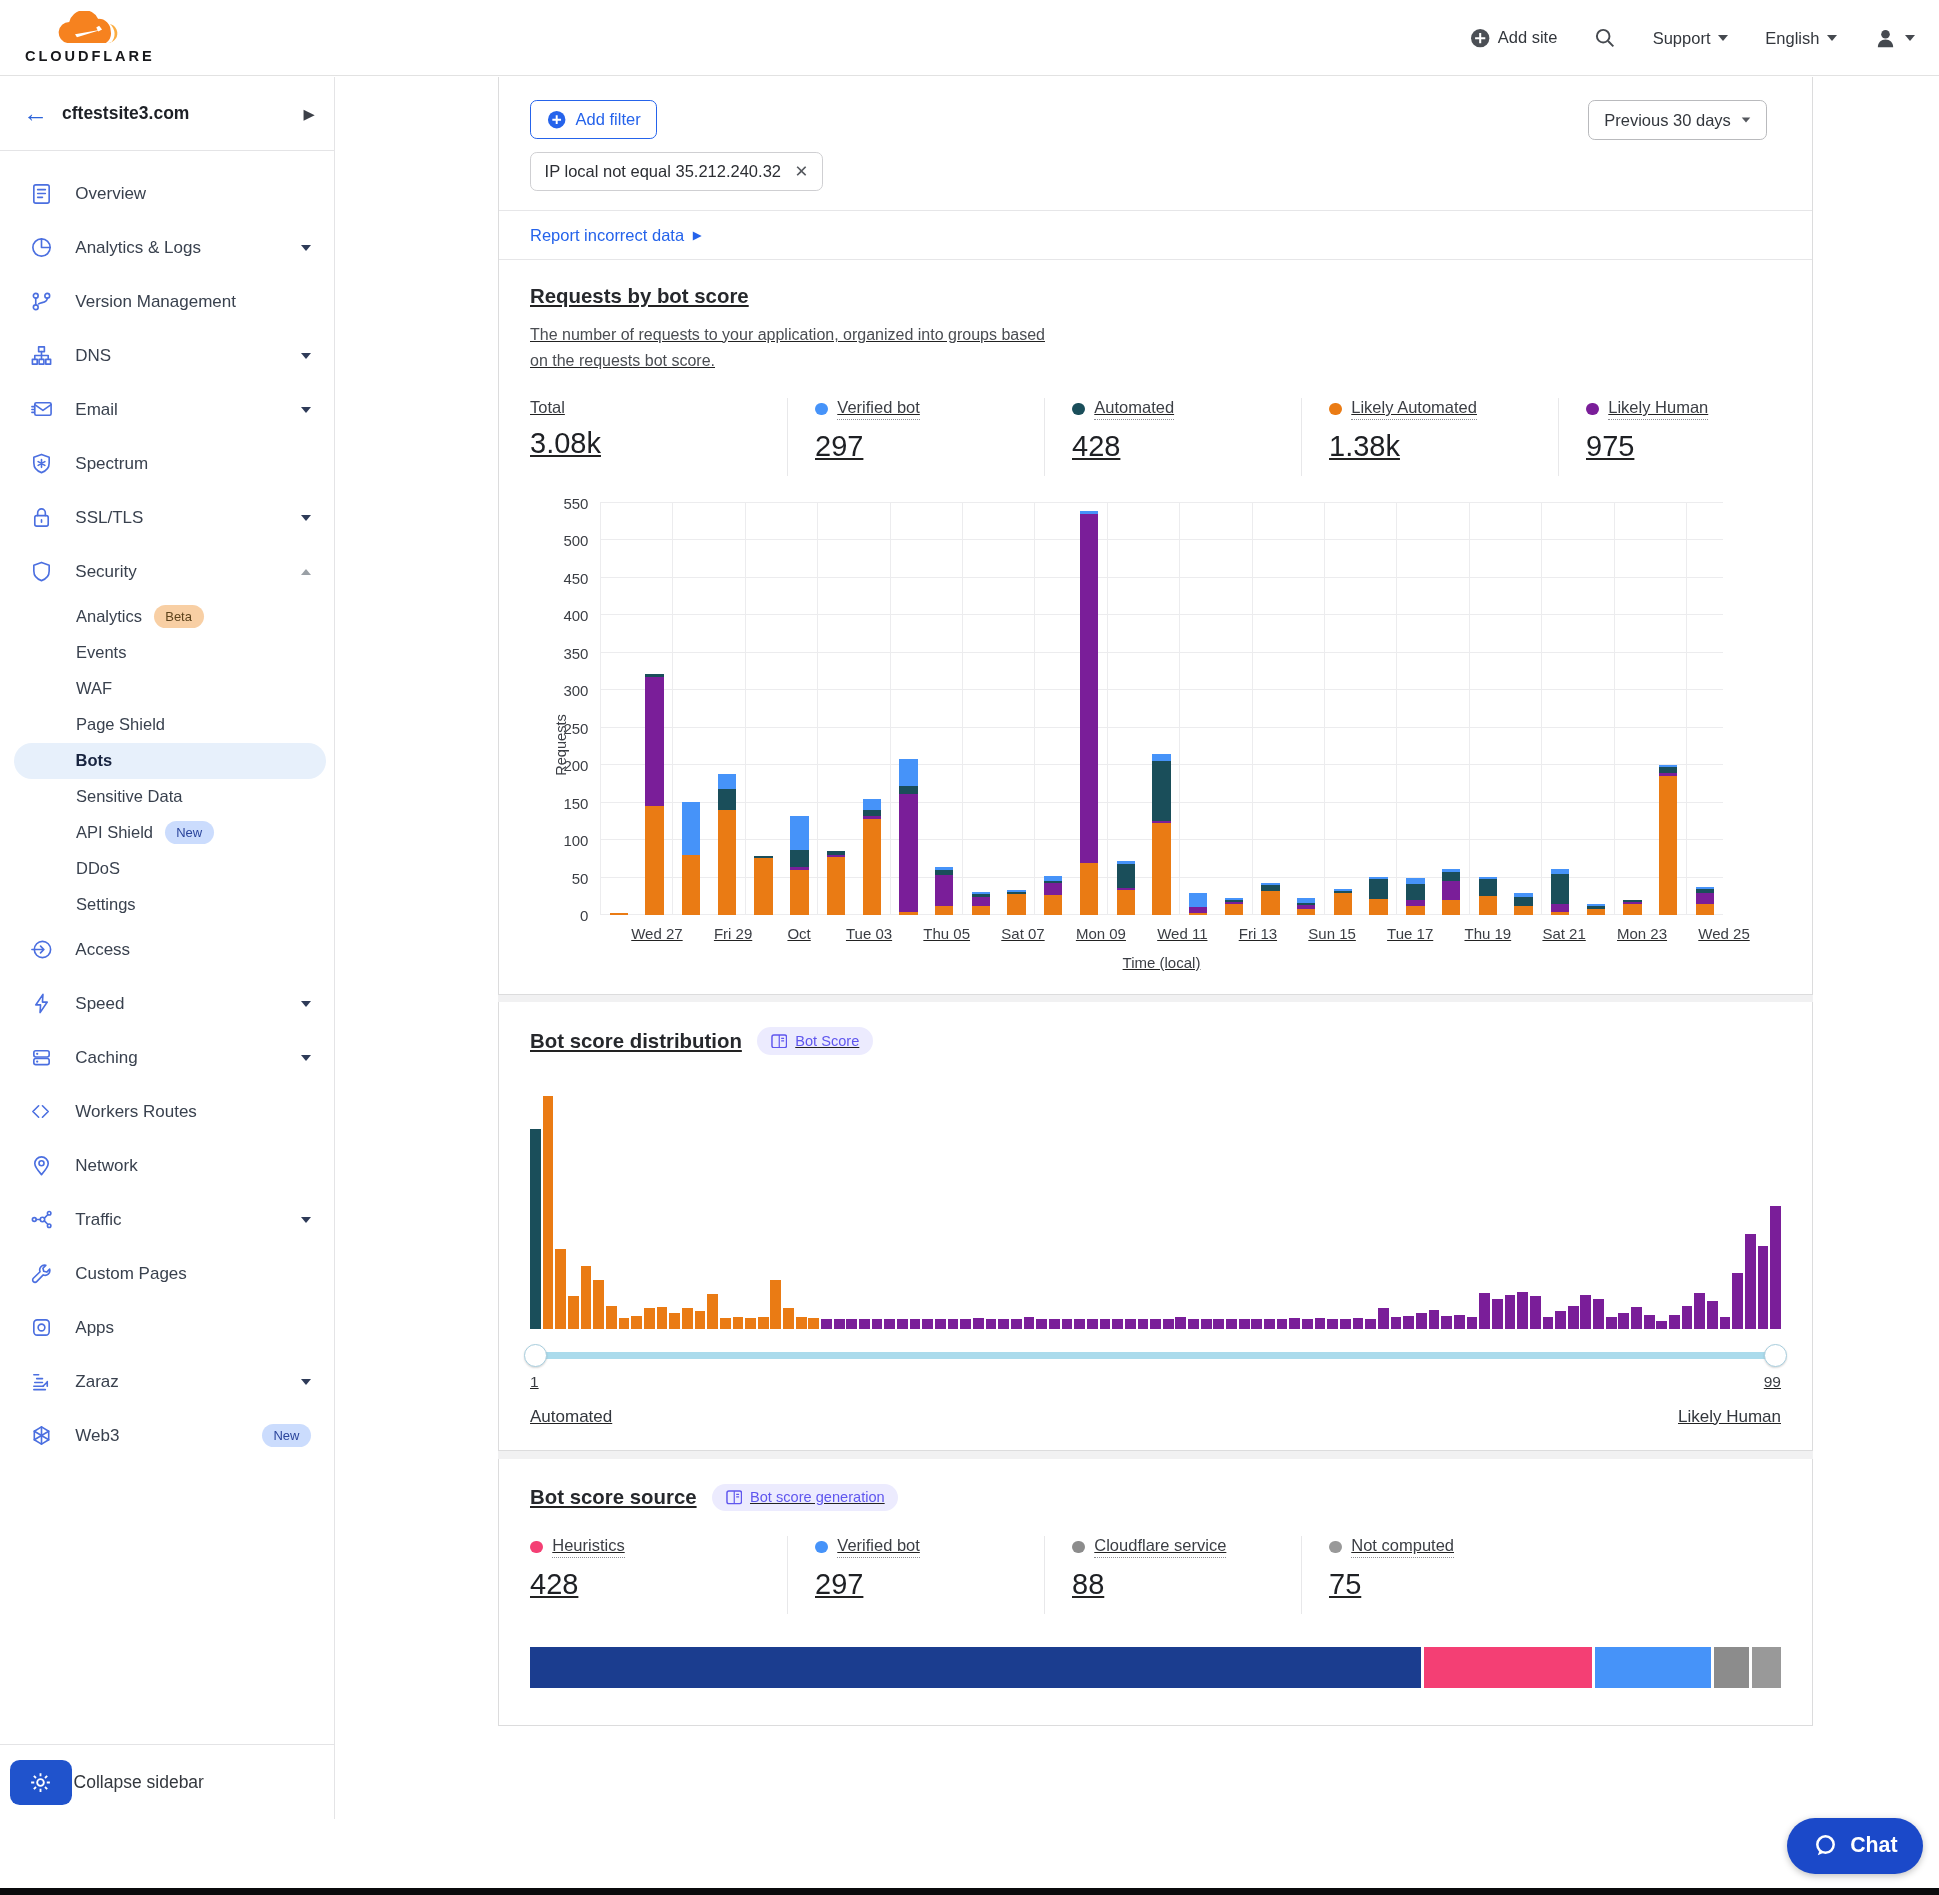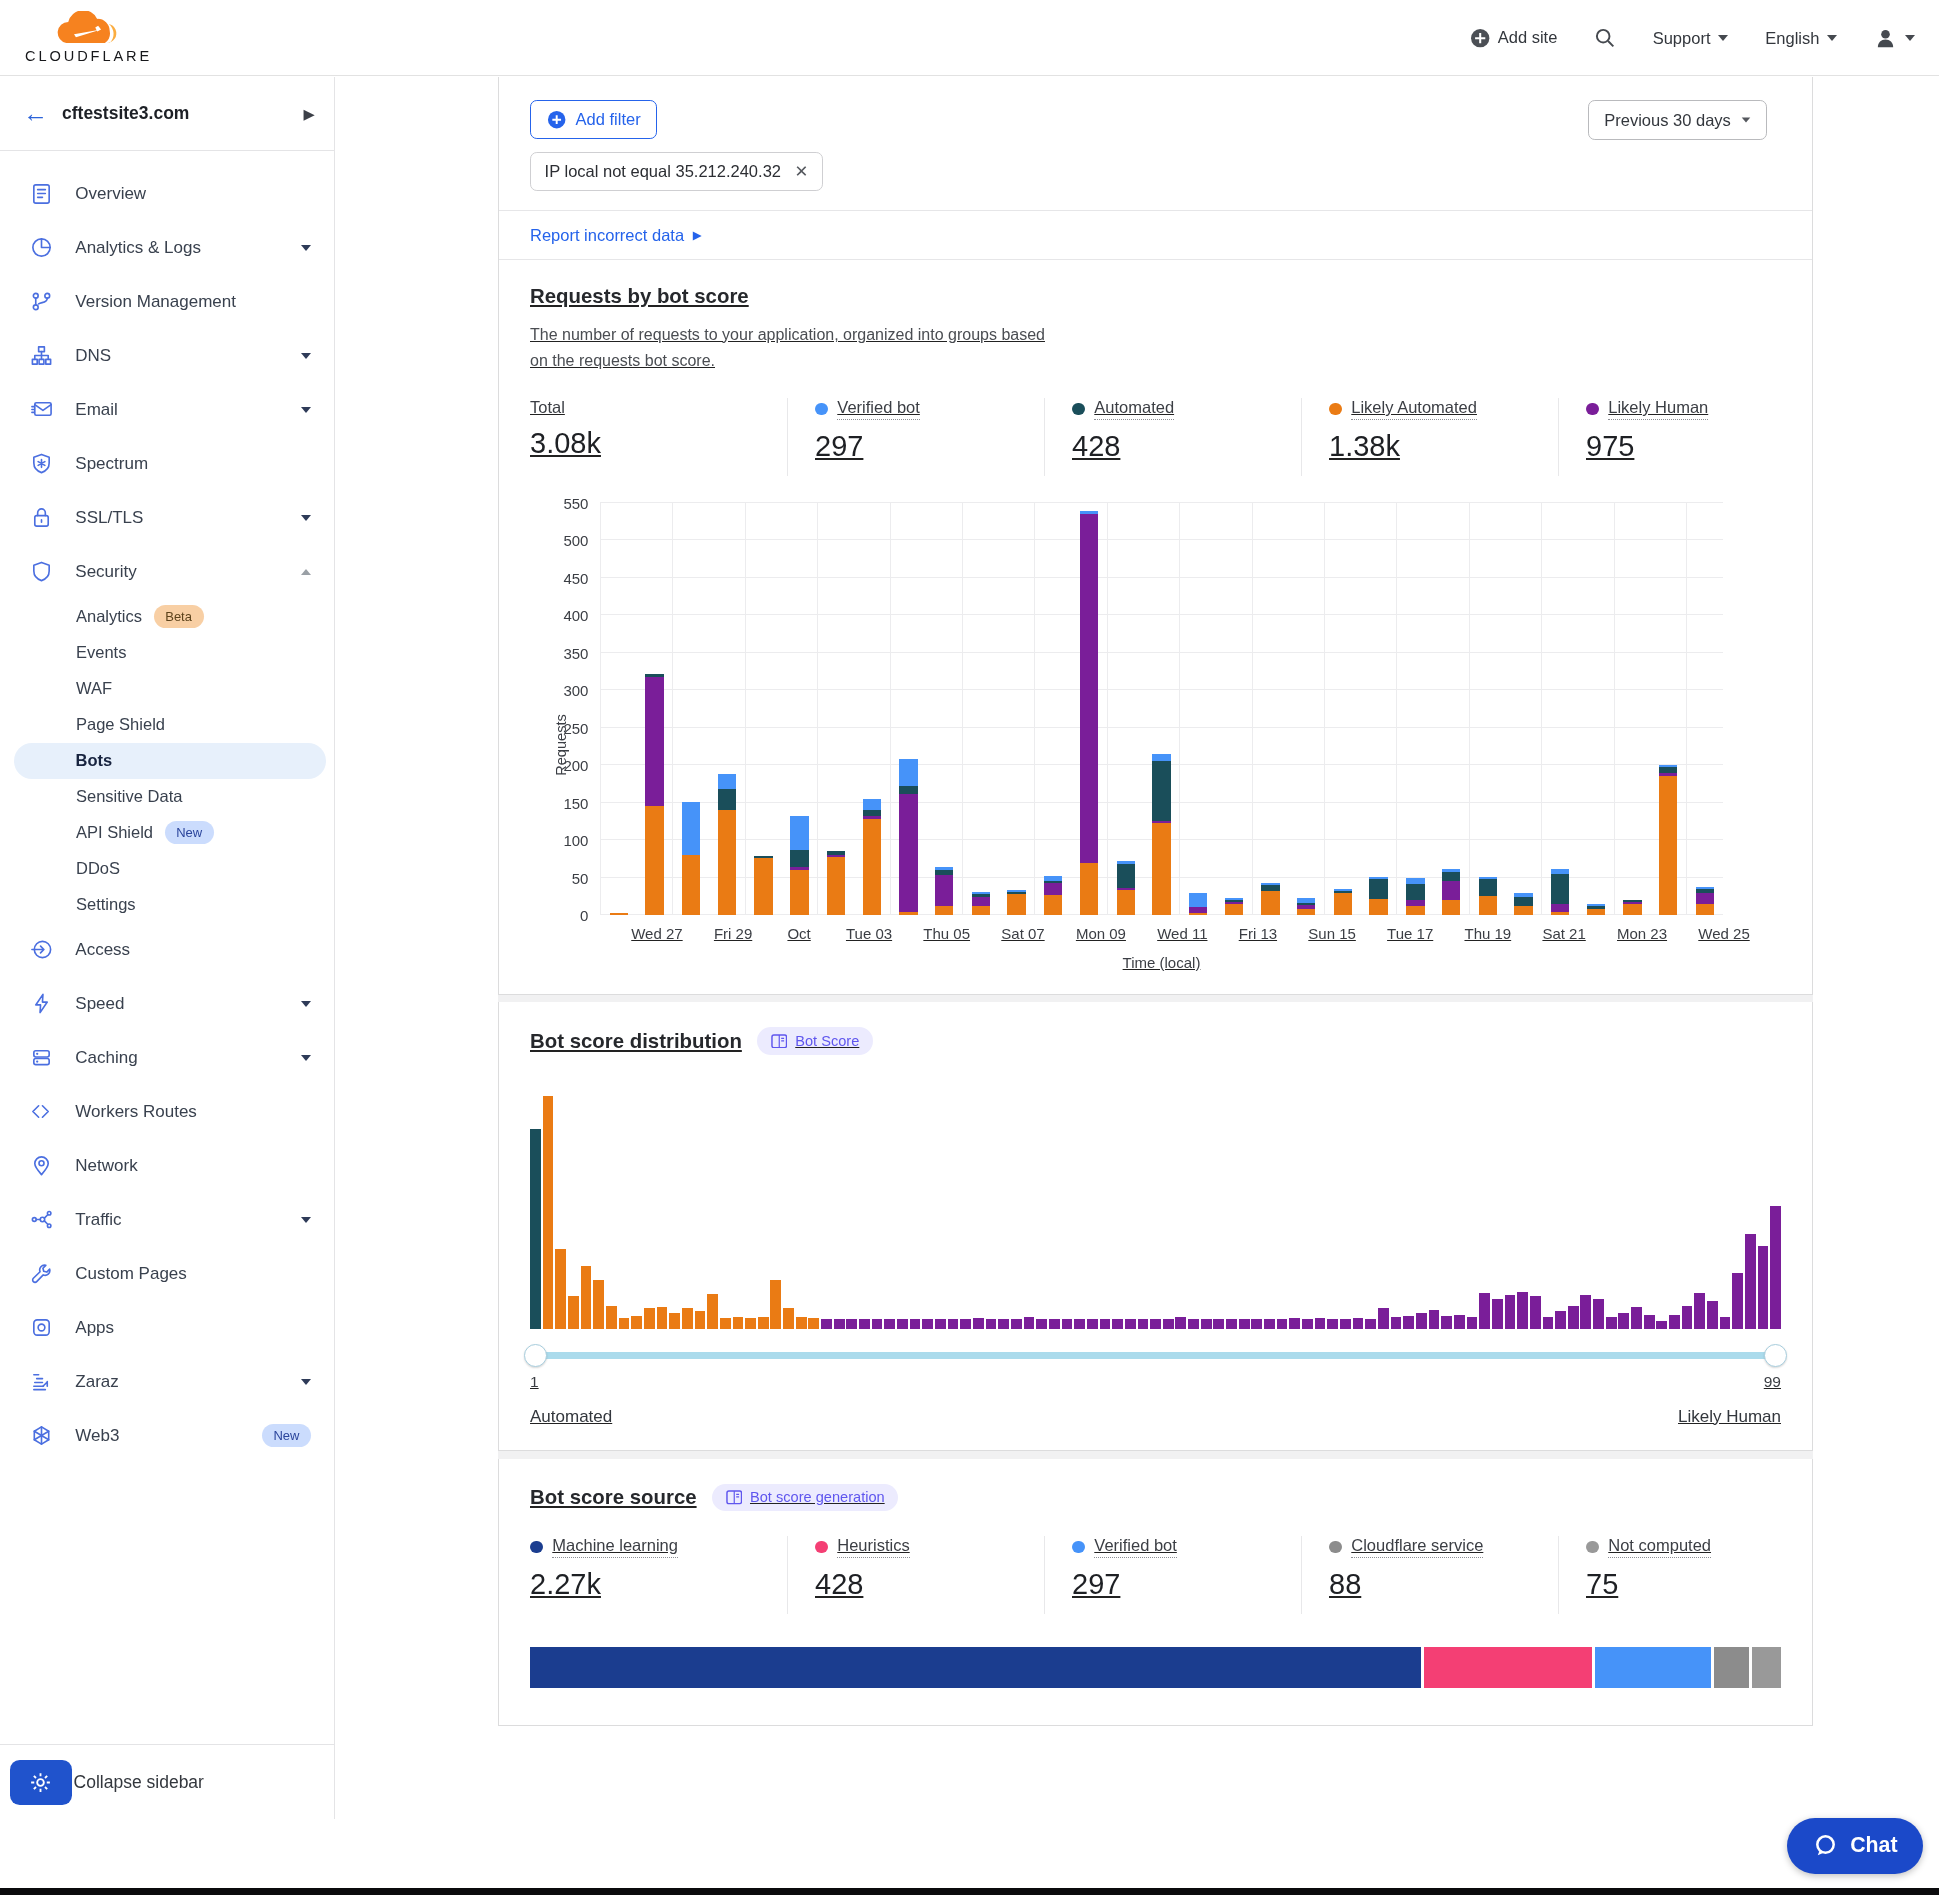--- a/index.html
+++ b/index.html
@@ -5,21 +5,21 @@
   * { margin:0; padding:0; box-sizing:border-box; }
   html,body { width:1940px; height:1895px; }
   body {
     font-family:"Liberation Sans","DejaVu Sans",sans-serif;
     background:#ffffff; color:#222; position:relative; overflow:hidden;
   }
   
   .header { position:absolute; top:0; left:0; width:1940px; height:76px;
     background:#fff; border-bottom:1px solid #e2e2e2; display:flex; align-items:center; }
   .logo { display:flex; flex-direction:column; align-items:center; margin-left:25px; line-height:1; }
-  .logo-word { font-size:14.6px; font-weight:normal; letter-spacing:2.9px; color:#17181b; margin-top:1px; }
+  .logo-word { font-size:14.6px; font-weight:bold; letter-spacing:2.9px; color:#17181b; margin-top:1px; }
   .hnav { position:absolute; right:25px; top:0; height:76px; display:flex; align-items:center; gap:37px; }
   .hitem { display:flex; align-items:center; gap:7.8px; font-size:16.5px; color:#33373d; cursor:pointer; }
   .caret-dn { width:0; height:0; border-left:5.8px solid transparent; border-right:5.8px solid transparent;
     border-top:6.8px solid #45494f; display:inline-block; }
   
   .sidebar { position:absolute; top:77px; left:0; width:335px; height:1742px; background:#fff;
     border-right:1px solid #e4e4e6; }
   .site-row { height:74px; border-bottom:1px solid #e4e4e6; display:flex; align-items:center; padding:0 19.4px 0 23px; }
   .back-arrow { color:#2b63d9; font-size:25px; width:39px; }
   .site-name { font-size:17.5px; font-weight:bold; color:#1d2026; flex:1; }
@@ -931,27 +931,20 @@
           <svg width="16.5" height="14.6" viewBox="0 0 17 15">
             <rect x="1" y="1" width="15" height="13" rx="2" fill="none" stroke="#5f56ee" stroke-width="1.5"></rect>
             <path d="M8.5 1v13M10.5 4.5h3M10.5 7h3" stroke="#5f56ee" stroke-width="1.2"></path>
           </svg>
           <span>Bot score generation</span>
         </span>
       </div>
       <div class="stats" id="src-stats">
           <div class="stat">
             <div class="stat-label">
-              <span class="dot" style="background:#1B3D8F"></span>
-              <span class="lbl-text u">Machine learning</span>
-            </div>
-                      <div class="stat-value">2.27k</div>
-          </div>
-          <div class="stat">
-            <div class="stat-label">
               <span class="dot" style="background:#F43F74"></span>
               <span class="lbl-text u">Heuristics</span>
             </div>
                       <div class="stat-value">428</div>
           </div>
           <div class="stat">
             <div class="stat-label">
               <span class="dot" style="background:#4693F9"></span>
               <span class="lbl-text u">Verified bot</span>
             </div>

